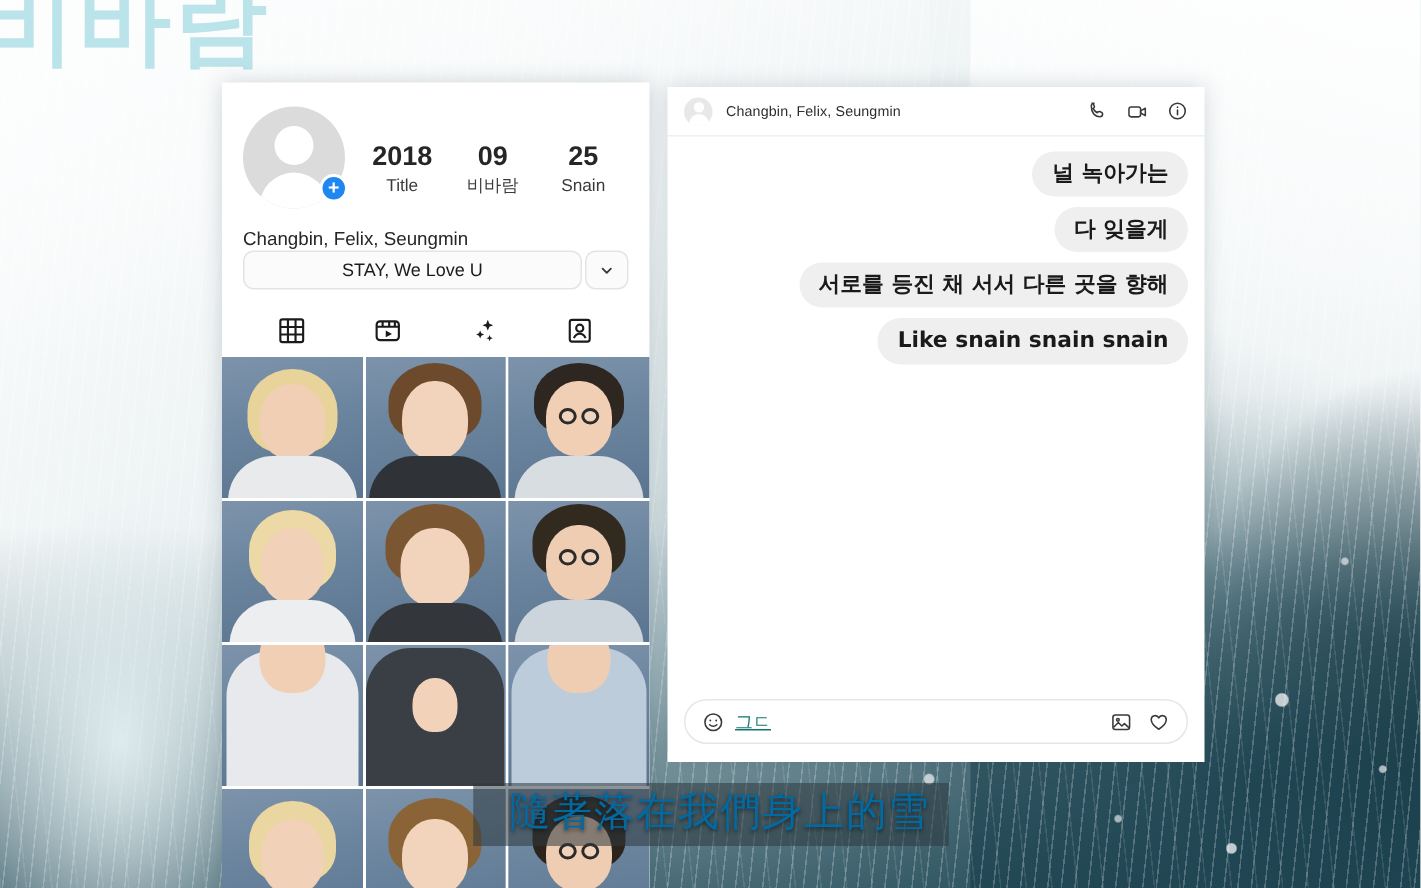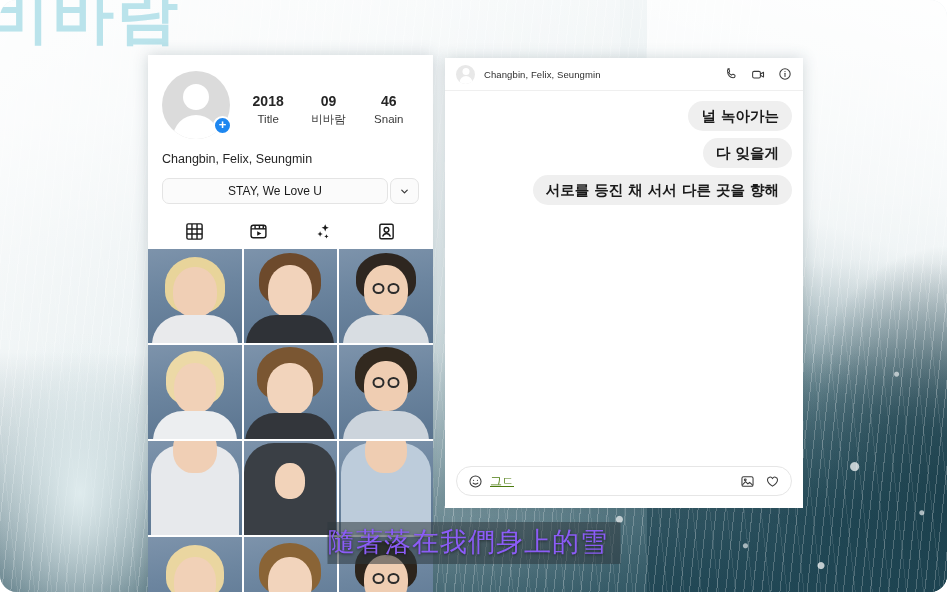--- a/index.html
+++ b/index.html
@@ -10,21 +10,20 @@
     overflow: hidden;
     font-family: "Liberation Sans", "DejaVu Sans", sans-serif;
   }
 
   #stage {
     position: relative;
     width: 947px;
     height: 592px;
     overflow: hidden;
     background: #e9eef0;
-    border-radius: 17px;
   }
 
   
   .bg-base {
     position: absolute;
     inset: 0;
     background:
       radial-gradient(130% 90% at 18% 72%, #c9dade 0%, rgba(201,218,222,0) 58%),
       radial-gradient(120% 80% at 88% 88%, #1d4452 0%, rgba(29,68,82,0) 55%),
       linear-gradient(180deg, #f2f6f7 0%, #e7eef0 32%, #d2e0e3 58%, #9fb9bf 78%, #5d7f88 100%);
@@ -160,40 +159,40 @@
     text-align: center;
   }
   .stats {
     display: flex;
     flex: 1;
     justify-content: space-around;
     padding-top: 22px;
   }
   .stat { text-align: center; min-width: 44px; }
   .stat-num {
-    font-size: 14px;
+    font-size: 18px;
     font-weight: 700;
     color: #262626;
     line-height: 1.25;
   }
   .stat-label {
     font-size: 11.5px;
     color: #3a3a3a;
     line-height: 1.4;
   }
   .bio-name {
     margin-top: 12px;
     font-size: 12.5px;
     color: #262626;
     line-height: 1.3;
   }
   .action-row {
     display: flex;
     gap: 2px;
-    margin-top: 11px;
+    margin-top: 0;
   }
   .follow-btn {
     flex: 1;
     height: 26px;
     border: 1px solid #e4e4e4;
     border-radius: 7px;
     background: #fbfbfb;
     font-size: 12px;
     color: #1b1b1b;
     display: flex;
@@ -375,42 +374,42 @@
     display: flex;
     align-items: center;
     gap: 7px;
     padding: 0 11px;
     background: #fff;
   }
   .chat-input svg { display: block; flex: 0 0 auto; }
   .input-text {
     flex: 1;
     font-size: 12px;
-    color: #4d7c0f;
+    color: #0f766e;
     font-family: "DejaVu Sans", "Liberation Sans", sans-serif;
     text-decoration: underline;
   }
   .input-right {
     display: flex;
     align-items: center;
     gap: 10px;
   }
 
   
   .subtitle {
     position: absolute;
     left: 50%;
     transform: translateX(-50%);
     top: 522px;
     background: rgba(46,56,62,0.55);
-    color: #8b5cf6;
+    color: #0369a1;
     font-size: 27px;
     font-weight: 400;
     letter-spacing: 1px;
-    padding: 3px 12px 5px 1px;
+    padding: 3px 12px 5px 25px;
     white-space: nowrap;
     font-family: "DejaVu Sans", "Liberation Sans", sans-serif;
     text-shadow: 0 1px 3px rgba(0,0,0,0.55);
     line-height: 1.25;
   }
 </style>
 </head>
 <body>
 
 <div id="stage">
@@ -437,21 +436,21 @@
         <div class="stats">
           <div class="stat">
             <div class="stat-num">2018</div>
             <div class="stat-label">Title</div>
           </div>
           <div class="stat">
             <div class="stat-num">09</div>
             <div class="stat-label">비바람</div>
           </div>
           <div class="stat">
-            <div class="stat-num">46</div>
+            <div class="stat-num">25</div>
             <div class="stat-label">Snain</div>
           </div>
         </div>
       </div>
 
       <div class="bio-name">Changbin, Felix, Seungmin</div>
 
       <div class="action-row">
         <div class="follow-btn">STAY, We Love U</div>
         <div class="chev-btn">
@@ -610,20 +609,21 @@
             <circle cx="10" cy="6.4" r="0.85" fill="#3a3a3a" stroke="none"></circle>
           </svg>
         </span>
       </div>
     </div>
 
     <div class="chat-body">
       <div class="bubble">널 녹아가는</div>
       <div class="bubble">다 잊을게</div>
       <div class="bubble">서로를 등진 채 서서 다른 곳을 향해</div>
+      <div class="bubble">Like snain snain snain</div>
     </div>
 
     <div class="chat-input-wrap">
       <div class="chat-input">
         <span>
           <svg width="15" height="15" viewBox="0 0 20 20" fill="none" stroke="#3a3a3a" stroke-width="1.4" stroke-linecap="round">
             <circle cx="10" cy="10" r="7.4"></circle>
             <circle cx="7.4" cy="8.4" r="0.85" fill="#3a3a3a" stroke="none"></circle>
             <circle cx="12.6" cy="8.4" r="0.85" fill="#3a3a3a" stroke="none"></circle>
             <path d="M6.8 12.2c.9.9 1.9 1.3 3.2 1.3s2.3-.4 3.2-1.3"></path>

